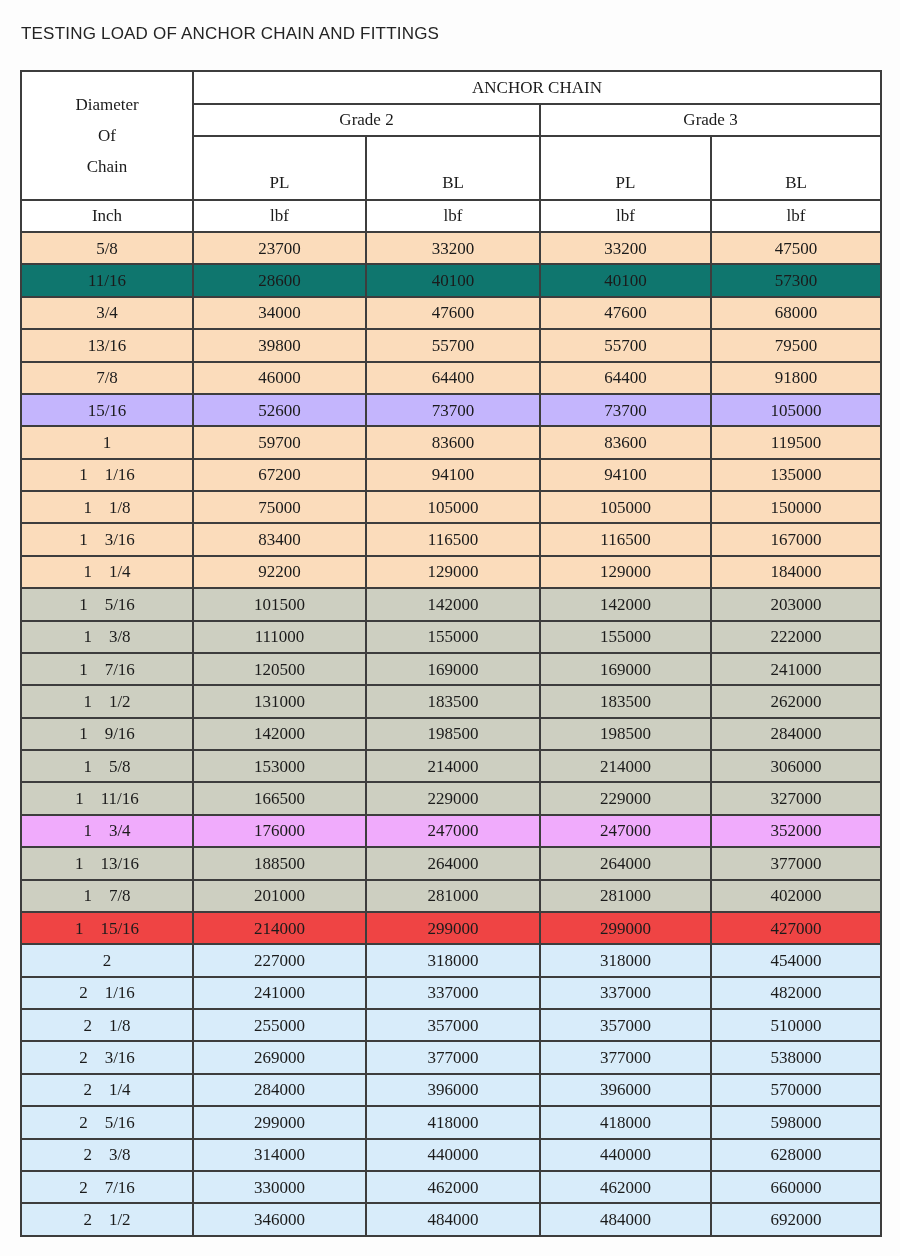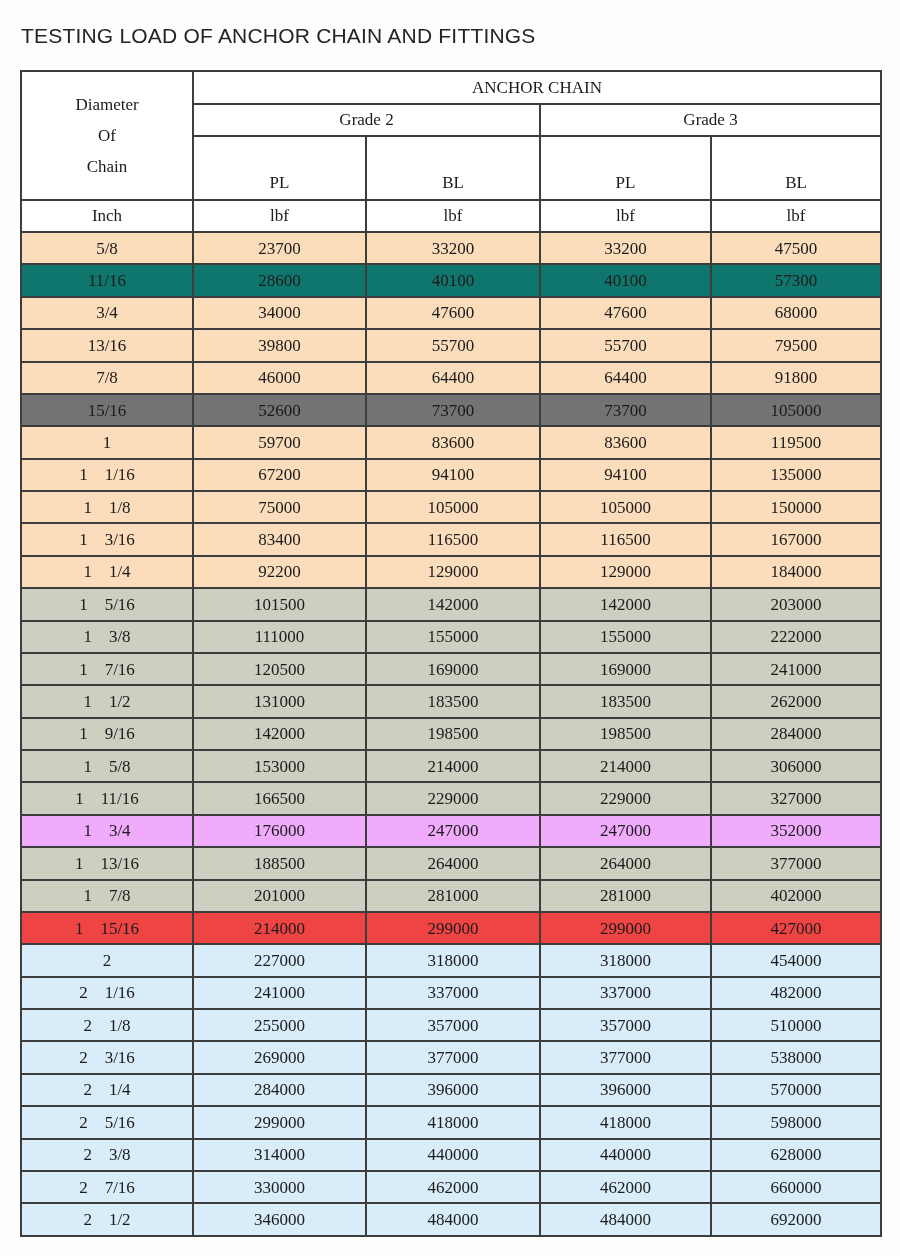--- a/index.html
+++ b/index.html
@@ -10,21 +10,21 @@
     background: #fdfdfd;
     font-family: "Liberation Serif", serif;
     position: relative;
     overflow: hidden;
   }
   .page-title {
     position: absolute;
     left: 21px;
     top: 24px;
     font-family: "Liberation Sans", sans-serif;
-    font-size: 21px;
+    font-size: 17px;
     font-weight: 400;
     letter-spacing: 0.2px;
     color: #242424;
     white-space: nowrap;
   }
   table.load-table {
     position: absolute;
     left: 20px;
     top: 70px;
     width: 860px;
@@ -129,21 +129,21 @@
         <td>55700</td>
         <td>79500</td>
       </tr>
       <tr style="background: rgb(251, 220, 187);">
         <td>7/8</td>
         <td>46000</td>
         <td>64400</td>
         <td>64400</td>
         <td>91800</td>
       </tr>
-      <tr style="background: #737373; border-radius: 6px;">
+      <tr style="background: #c4b5fd; border-radius: 6px;">
         <td>15/16</td>
         <td>52600</td>
         <td>73700</td>
         <td>73700</td>
         <td>105000</td>
       </tr>
       <tr style="background: rgb(251, 220, 187);">
         <td>1</td>
         <td>59700</td>
         <td>83600</td>

